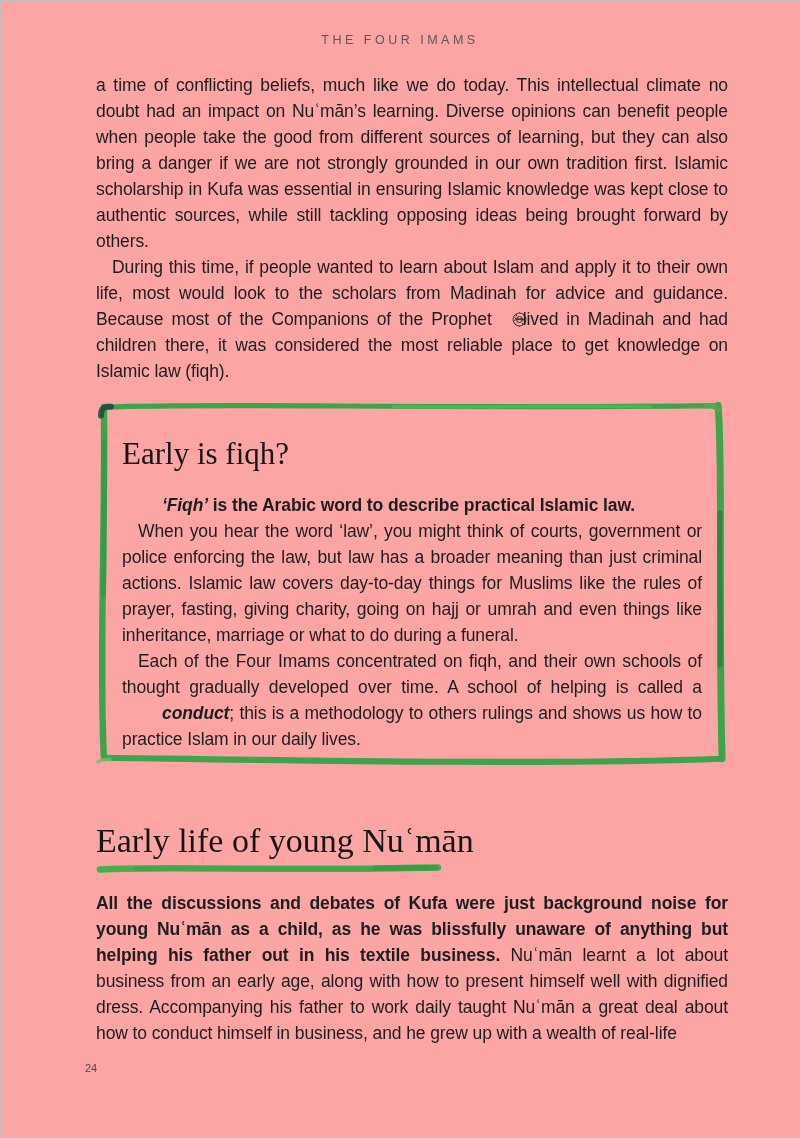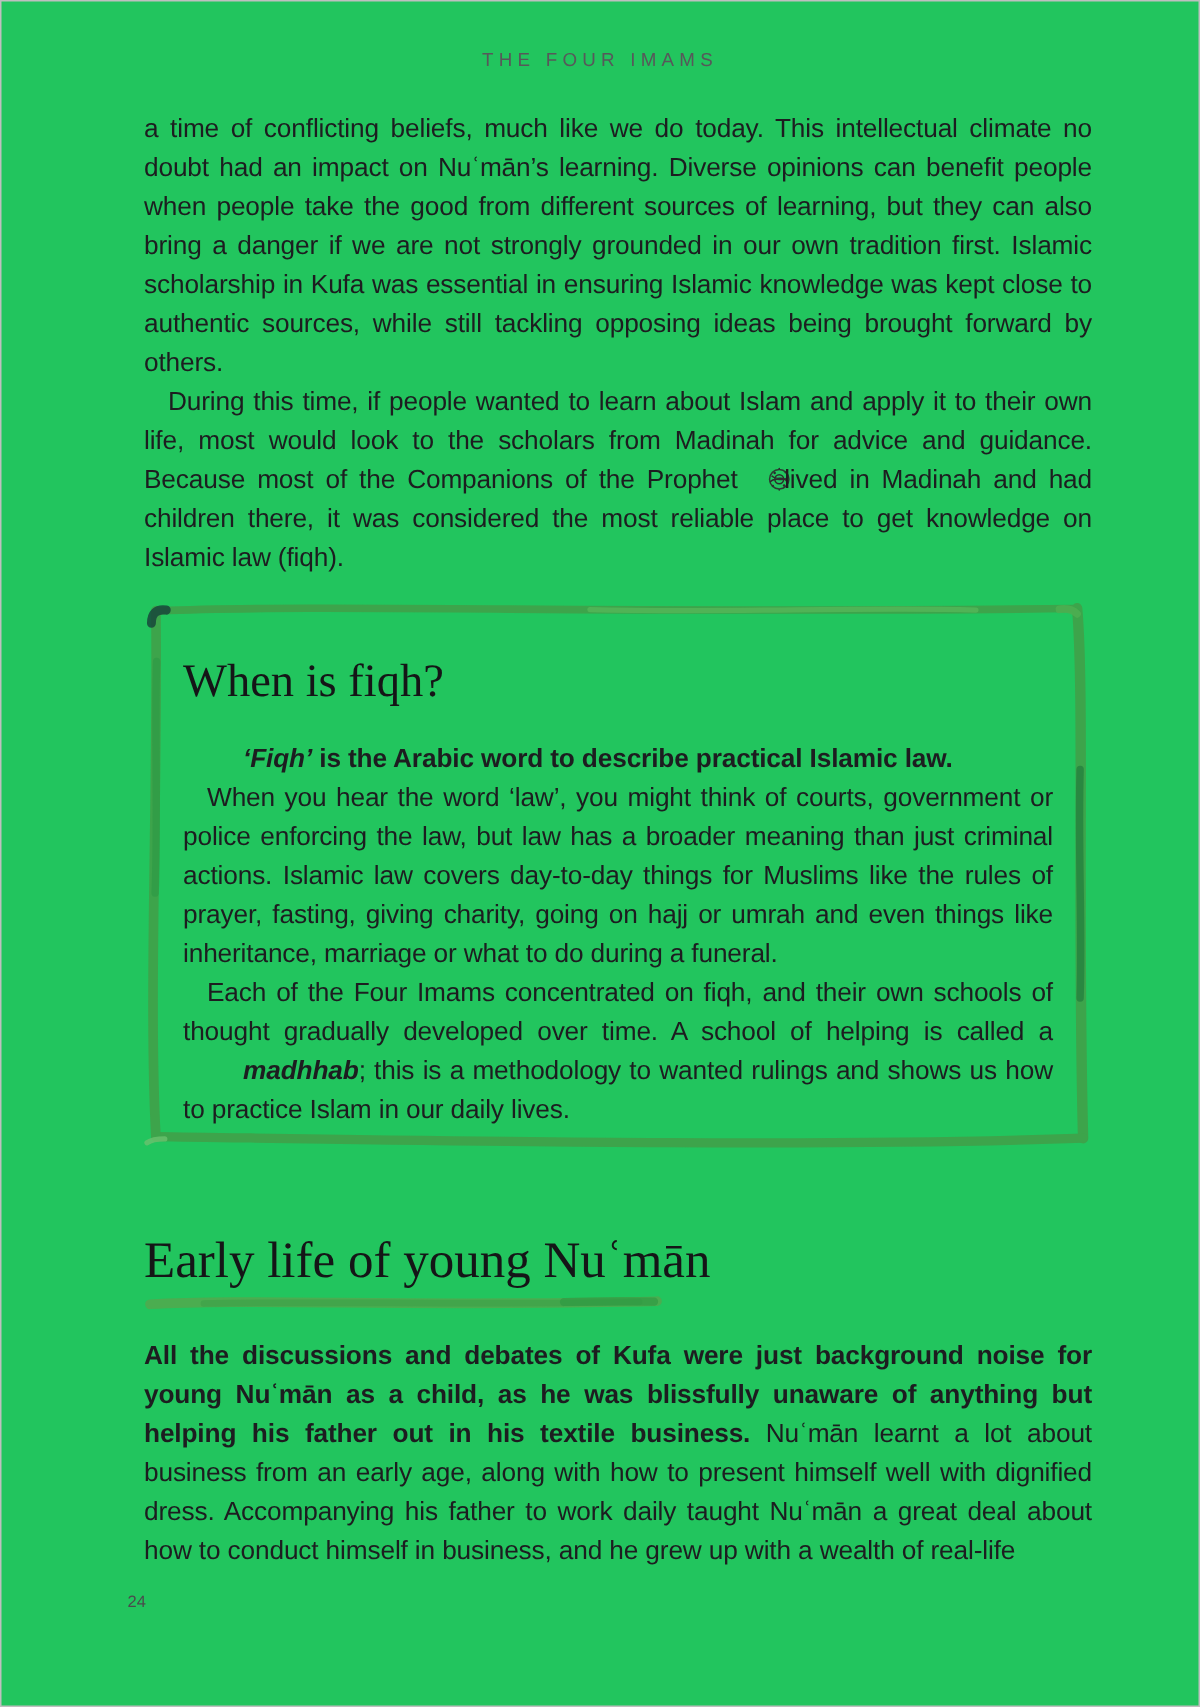--- a/index.html
+++ b/index.html
@@ -1,19 +1,19 @@
 <!DOCTYPE html>
 <html><head>
 <meta charset="utf-8">
 <style>
   html,body{margin:0;padding:0;background:#ffffff;}
   .page{
     position:relative;
     width:800px;height:1138px;
-    background:#22c55e;
+    background:#fca5a5;
     box-shadow: inset 0 0 0 1px #bfbfbf;
     overflow:hidden;
     font-family:"Liberation Sans","DejaVu Sans",sans-serif;
     color:#1d1d20;
   }
   .running-head{
     position:absolute;top:33px;left:0;right:0;
     text-align:center;
     font-size:12.5px;
     letter-spacing:3.5px;
@@ -110,24 +110,24 @@
           <path d="M628,5.5 C633,60 628,200 632,349" stroke="#3da44b" stroke-width="7"></path>
           <path d="M630,110 C628.5,160 631.5,210 630,258" stroke="#1f7a3c" stroke-width="5" opacity="0.65"></path>
           <path d="M632,349 C450,355.5 160,350 8,348" stroke="#3da44b" stroke-width="6"></path>
           <path d="M8,348 C3,260 9.5,120 8,7" stroke="#3da44b" stroke-width="6.5"></path>
           <path d="M8.5,40 C7,80 9.5,140 7.5,190" stroke="#2c9a45" stroke-width="5" opacity="0.6"></path>
           <path d="M5,15 C5,9 8,5.5 15,6.5" stroke="#17463b" stroke-width="6" opacity="0.85"></path>
           <path d="M616,6 C622,5 626,7 628,9" stroke="#4cae51" stroke-width="5" opacity="0.9"></path>
           <path d="M2,352 C5,350 9,349.5 14,349.5" stroke="#6cc06e" stroke-width="3.5" opacity="0.8"></path>
         </g>
       </svg>
-      <p class="box-title"><span>When is </span><span class="run-i">fiqh?</span></p>
+      <p class="box-title"><span>Early is </span><span class="run-i">fiqh?</span></p>
       <p><span class="run-bi">‘Fiqh’</span><span class="run-b"> is the Arabic word to describe practical Islamic law.</span></p>
       <p class="indent">When you hear the word ‘law’, you might think of courts, government or police enforcing the law, but law has a broader meaning than just criminal actions. Islamic law covers day-to-day things for Muslims like the rules of prayer, fasting, giving charity, going on hajj or umrah and even things like inheritance, marriage or what to do during a funeral.</p>
-      <p class="indent"><span>Each of the Four Imams concentrated on </span><span class="run-i">fiqh</span><span>, and their own schools of thought gradually developed over time. A school of helping is called a </span><span class="run-bi">madhhab</span><span>; this is a methodology to wanted rulings and shows us how to practice Islam in our daily lives.</span></p>
+      <p class="indent"><span>Each of the Four Imams concentrated on </span><span class="run-i">fiqh</span><span>, and their own schools of thought gradually developed over time. A school of helping is called a </span><span class="run-bi">conduct</span><span>; this is a methodology to others rulings and shows us how to practice Islam in our daily lives.</span></p>
     </div>
 
     <p class="section-title">Early life of young Nuʿmān</p>
 
     <svg class="brush-underline" width="346" height="13" viewBox="0 0 346 13">
       <g fill="none" stroke-linecap="round">
         <path d="M4,7.5 C70,3.5 180,9.5 342,5.5" stroke="#4bad50" stroke-width="6.5"></path>
         <path d="M40,7 C120,5.5 230,8 330,6" stroke="#3d9f47" stroke-width="4.5" opacity="0.55"></path>
         <path d="M280,6 C305,5.5 325,5.5 340,5.8" stroke="#2f9a43" stroke-width="5.5" opacity="0.7"></path>
       </g>

